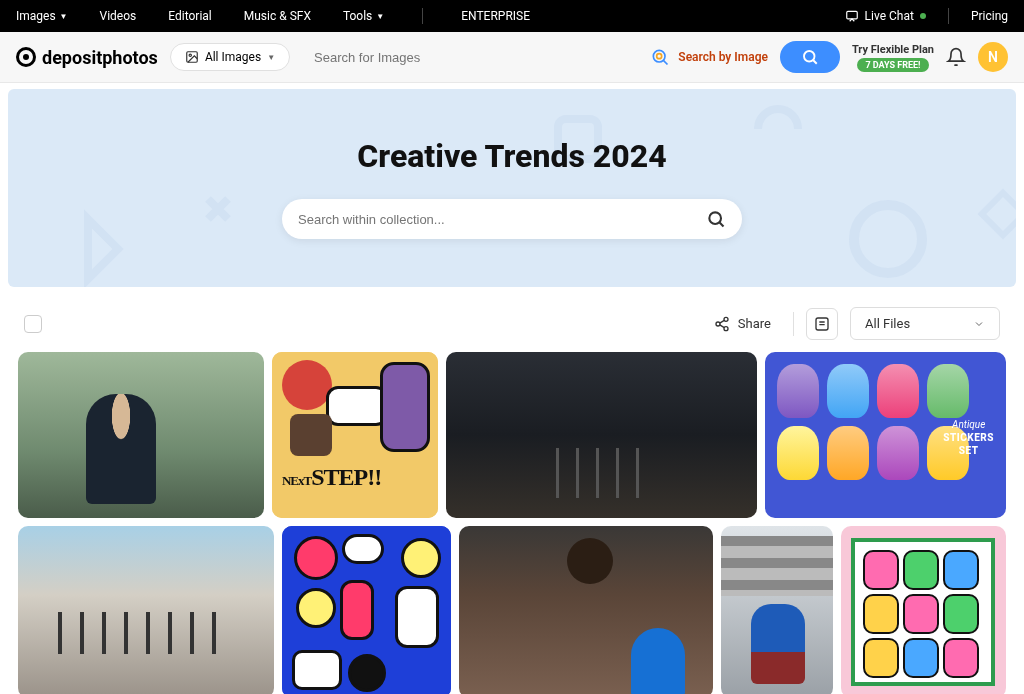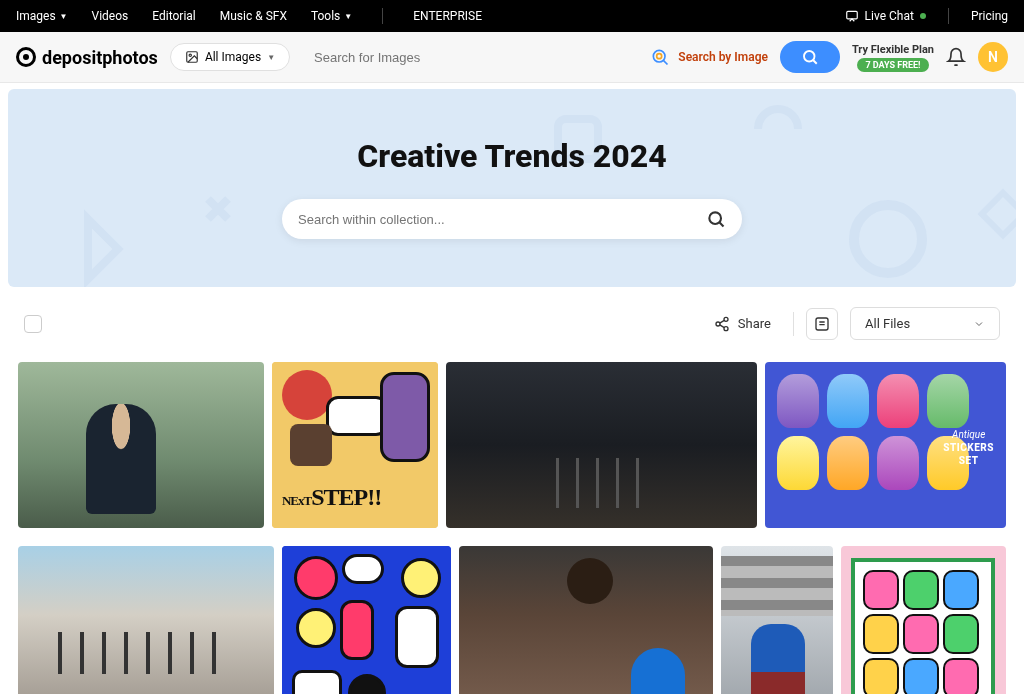--- a/index.html
+++ b/index.html
@@ -1,20 +1,20 @@
 <!DOCTYPE html>
 <html><head>
 <meta charset="utf-8">
 <style>
 * { margin: 0; padding: 0; box-sizing: border-box; }
 body { font-family: -apple-system, BlinkMacSystemFont, "Segoe UI", Roboto, sans-serif; background: #fff; }
 
 
 .top-nav { background: #000; height: 32px; display: flex; align-items: center; padding: 0 16px; color: #fff; font-size: 12px; justify-content: space-between; }
-.top-nav-left { display: flex; align-items: center; gap: 24px; }
+.top-nav-left { display: flex; align-items: center; gap: 32px; }
 .top-nav-item { color: #fff; display: flex; align-items: center; gap: 4px; cursor: pointer; }
 .top-nav-caret { font-size: 8px; }
 .top-nav-divider { width: 1px; height: 16px; background: #444; margin: 0 6px; }
 .top-nav-right { display: flex; align-items: center; gap: 16px; }
 .live-chat { display: flex; gap: 6px; }
 .green-dot { width: 6px; height: 6px; background: #4caf50; border-radius: 50%; }
 
 
 .search-header { height: 48px; display: flex; align-items: center; padding: 25px 16px; gap: 12px; background: #f7f7f7; border-bottom: 1px solid #e8e8e8; }
 .logo { display: flex; align-items: center; gap: 6px; font-weight: bold; font-size: 18px; color: #000; }
@@ -43,21 +43,21 @@
 .checkbox { width: 18px; height: 18px; border: 1.5px solid #ccc; border-radius: 4px; cursor: pointer; background: #fff; }
 .toolbar-spacer { flex: 1; }
 .share-btn { display: flex; align-items: center; gap: 8px; font-size: 13px; color: #333; cursor: pointer; padding: 6px 10px; }
 .icon-btn { width: 32px; height: 32px; border: 1px solid #ddd; border-radius: 6px; display: flex; align-items: center; justify-content: center; cursor: pointer; }
 .toolbar-divider { width: 1px; height: 24px; background: #e0e0e0; }
 .filter-select { display: flex; align-items: center; justify-content: space-between; gap: 40px; border: 1px solid #ddd; border-radius: 6px; padding: 8px 14px; font-size: 13px; color: #333; cursor: pointer; min-width: 150px; }
 
 
 .gallery { padding: 0 18px; display: flex; flex-direction: column; gap: 8px; }
 .row { display: flex; gap: 8px; }
-.tile { border-radius: 4px; overflow: hidden; position: relative; background: #ddd; margin-top: 10px; }
+.tile { border-radius: 10px; overflow: hidden; position: relative; background: #ddd; }
 
 
 .r1t1 { width: 248px; height: 166px; background: linear-gradient(180deg, #9fb89a 0%, #6f8a6f 60%, #4a5c4a 100%); position: relative; }
 .r1t1::after { content: ''; position: absolute; left: 68px; top: 42px; width: 70px; height: 110px; background: radial-gradient(ellipse at 50% 20%, #d6b896 18%, transparent 19%), #1a2430; border-radius: 30px 30px 6px 6px; }
 .r1t2 { width: 168px; height: 166px; background: #f2c968; }
 .r1t3 { width: 313px; height: 166px; background: linear-gradient(180deg, #2a2e35 0%, #1a1d22 50%, #35302a 100%); position: relative; }
 .r1t3::after { content: ''; position: absolute; left: 110px; bottom: 20px; width: 100px; height: 50px; background: repeating-linear-gradient(90deg, #555 0 3px, transparent 3px 20px); }
 .r1t4 { width: 243px; height: 166px; background: #4156d4; position: relative; display: flex; flex-wrap: wrap; padding: 12px; gap: 8px; align-content: flex-start; }
 .bust { width: 42px; height: 54px; border-radius: 40% 40% 30% 30%; }
 .bust1 { background: linear-gradient(#b39ddb, #7e57c2); }
@@ -85,21 +85,21 @@
 .r2t5-inner { width: 144px; height: 148px; background: #fff; border: 4px solid #2e9c4e; }
 
 
 .doodle-a, .doodle-b, .doodle-c { width: 100%; height: 100%; position: relative; }
 .doodle-a { background: #f2c968; }
 .doodle-a div { position: absolute; }
 .da1 { left: 10px; top: 8px; width: 50px; height: 50px; background: #d6433a; border-radius: 50%; }
 .da2 { left: 54px; top: 34px; width: 62px; height: 40px; background: #fff; border-radius: 12px; border: 3px solid #111; }
 .da3 { left: 18px; top: 62px; width: 42px; height: 42px; background: #5a4030; border-radius: 8px; }
 .da4 { right: 8px; top: 10px; width: 50px; height: 90px; background: #7e5aa8; border-radius: 14px; border: 3px solid #111; }
-.da5 { left: 10px; bottom: 0; width: 146px; height: 44px; background: transparent; }
+.da5 { left: 10px; bottom: 10px; width: 146px; height: 44px; background: transparent; }
 .da5-text { font-family: "Comic Sans MS", cursive; font-size: 24px; font-weight: 900; color: #111; letter-spacing: -1px; }
 
 .doodle-b { background: #1e3fd8; }
 .doodle-b div { position: absolute; border: 3px solid #111; }
 .db1 { left: 12px; top: 10px; width: 44px; height: 44px; background: #ff3b6b; border-radius: 50%; }
 .db2 { left: 60px; top: 8px; width: 42px; height: 30px; background: #fff; border-radius: 16px; }
 .db3 { right: 10px; top: 12px; width: 40px; height: 40px; background: #fff176; border-radius: 50%; }
 .db4 { left: 14px; top: 62px; width: 40px; height: 40px; background: #fff176; border-radius: 50%; }
 .db5 { left: 58px; top: 54px; width: 34px; height: 60px; background: #ff3b6b; border-radius: 12px; }
 .db6 { right: 12px; top: 60px; width: 44px; height: 62px; background: #fff; border-radius: 12px; }

